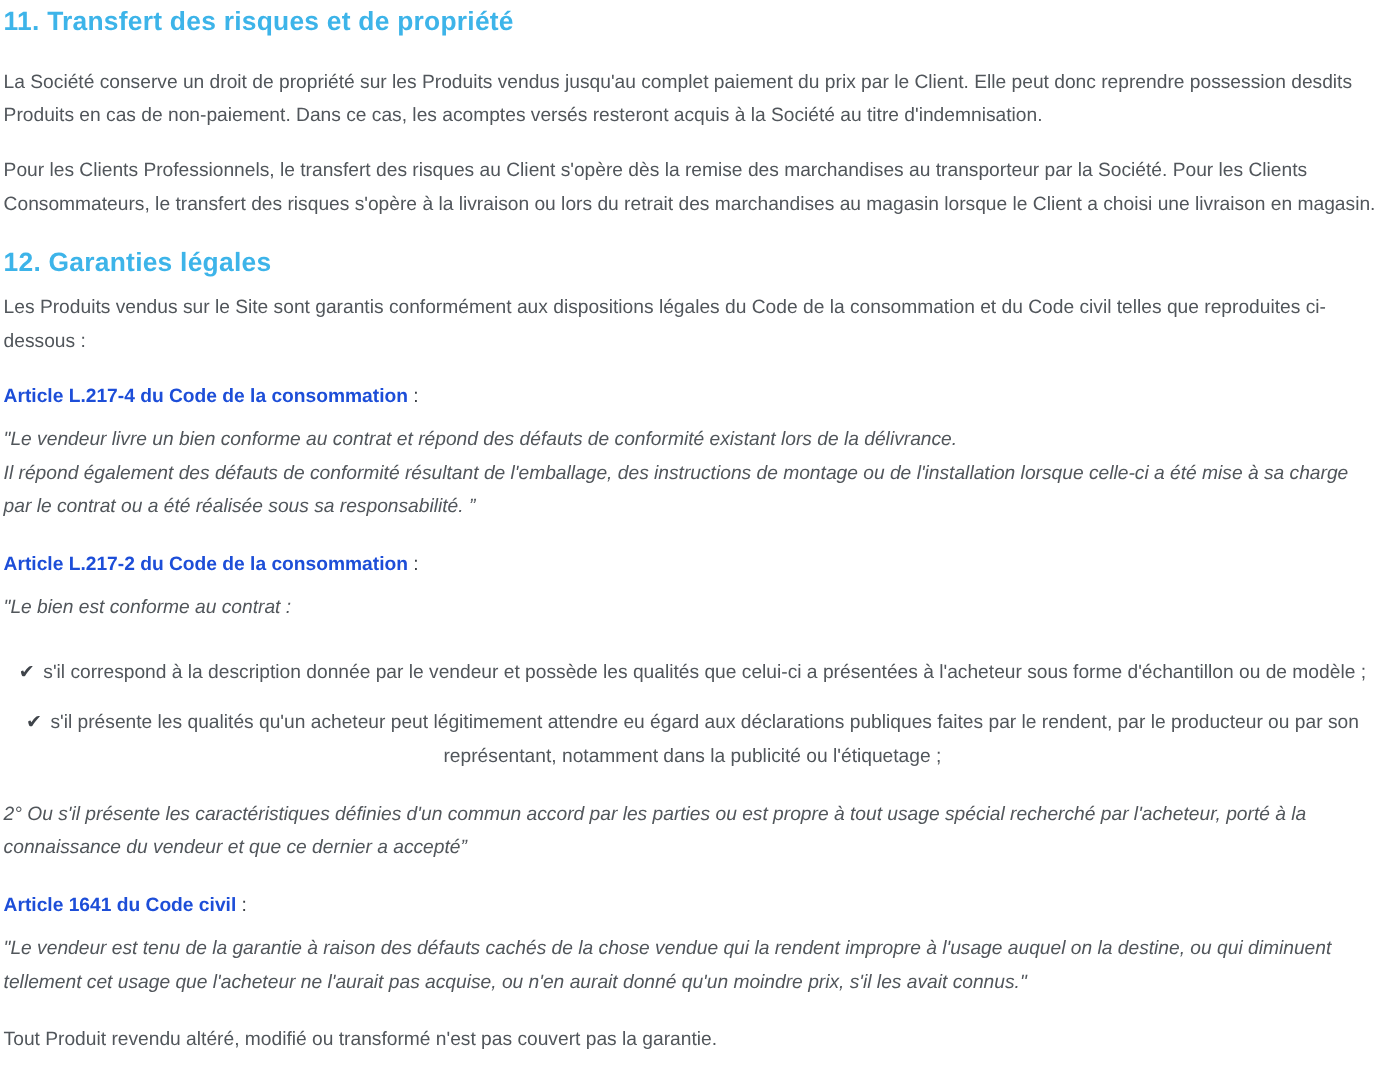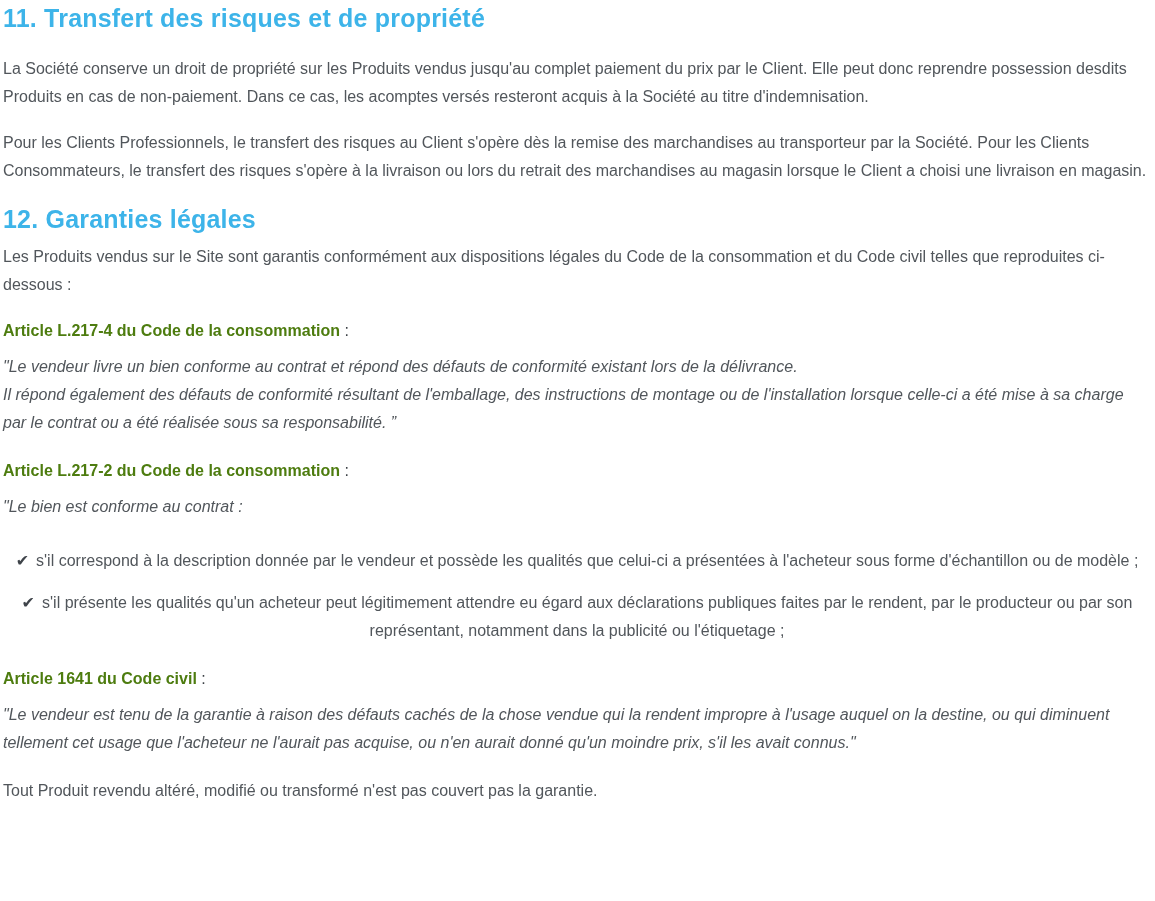--- a/index.html
+++ b/index.html
@@ -13,38 +13,38 @@
     color: #51565b;
     width: 1155px;
   }
   .doc {
     padding: 2px 4px 0 3px;
     font-size: 16px;
     line-height: 28px;
   }
   .section-heading {
     color: #3db4e9;
-    font-size: 25px;
+    font-size: 22px;
     line-height: 32px;
     font-weight: 700;
     letter-spacing: 0.2px;
     margin: 0 0 21px 0;
   }
   .section-heading.second {
     margin-top: 10px;
     margin-bottom: 8px;
   }
   p { margin: 0 0 18px 0; }
   .article-title {
     margin: 0 0 8px 0;
     color: #3b4045;
   }
   .article-title strong {
     font-weight: 700;
-    color: #4d7c0f;
+    color: #1d4ed8;
   }
   .quote {
     font-style: italic;
     margin: 0 0 20px 0;
   }
   .check-item {
     margin: 0 0 14px 0;
     text-align: center;
   }
   .check-icon {
@@ -78,20 +78,21 @@
   <p class="quote"><span>"Le bien est conforme au contrat :</span><br></p>
 
   <div class="spacer-sm"></div>
 
   <div class="check-item"><span class="check-icon">✔</span><span>s'il correspond à la description donnée par le vendeur et possède les qualités que celui-ci a présentées à l'acheteur sous forme d'échantillon ou de modèle ;</span></div>
 
   <div class="check-item"><span class="check-icon">✔</span><span>s'il présente les qualités qu'un acheteur peut légitimement attendre eu égard aux déclarations publiques faites par le rendent, par le producteur ou par son représentant, notamment dans la publicité ou l'étiquetage ;</span></div>
 
   <div class="spacer-sm"></div>
 
+  <p class="quote">2° Ou s'il présente les caractéristiques définies d'un commun accord par les parties ou est propre à tout usage spécial recherché par l'acheteur, porté à la connaissance du vendeur et que ce dernier a accepté”</p>
 
   <p class="article-title"><strong>Article 1641 du Code civil</strong><span> :</span></p>
 
   <p class="quote">"Le vendeur est tenu de la garantie à raison des défauts cachés de la chose vendue qui la rendent impropre à l'usage auquel on la destine, ou qui diminuent tellement cet usage que l'acheteur ne l'aurait pas acquise, ou n'en aurait donné qu'un moindre prix, s'il les avait connus."</p>
 
   <p>Tout Produit revendu altéré, modifié ou transformé n'est pas couvert pas la garantie.</p>
 
 </div>
 
 </body></html>

